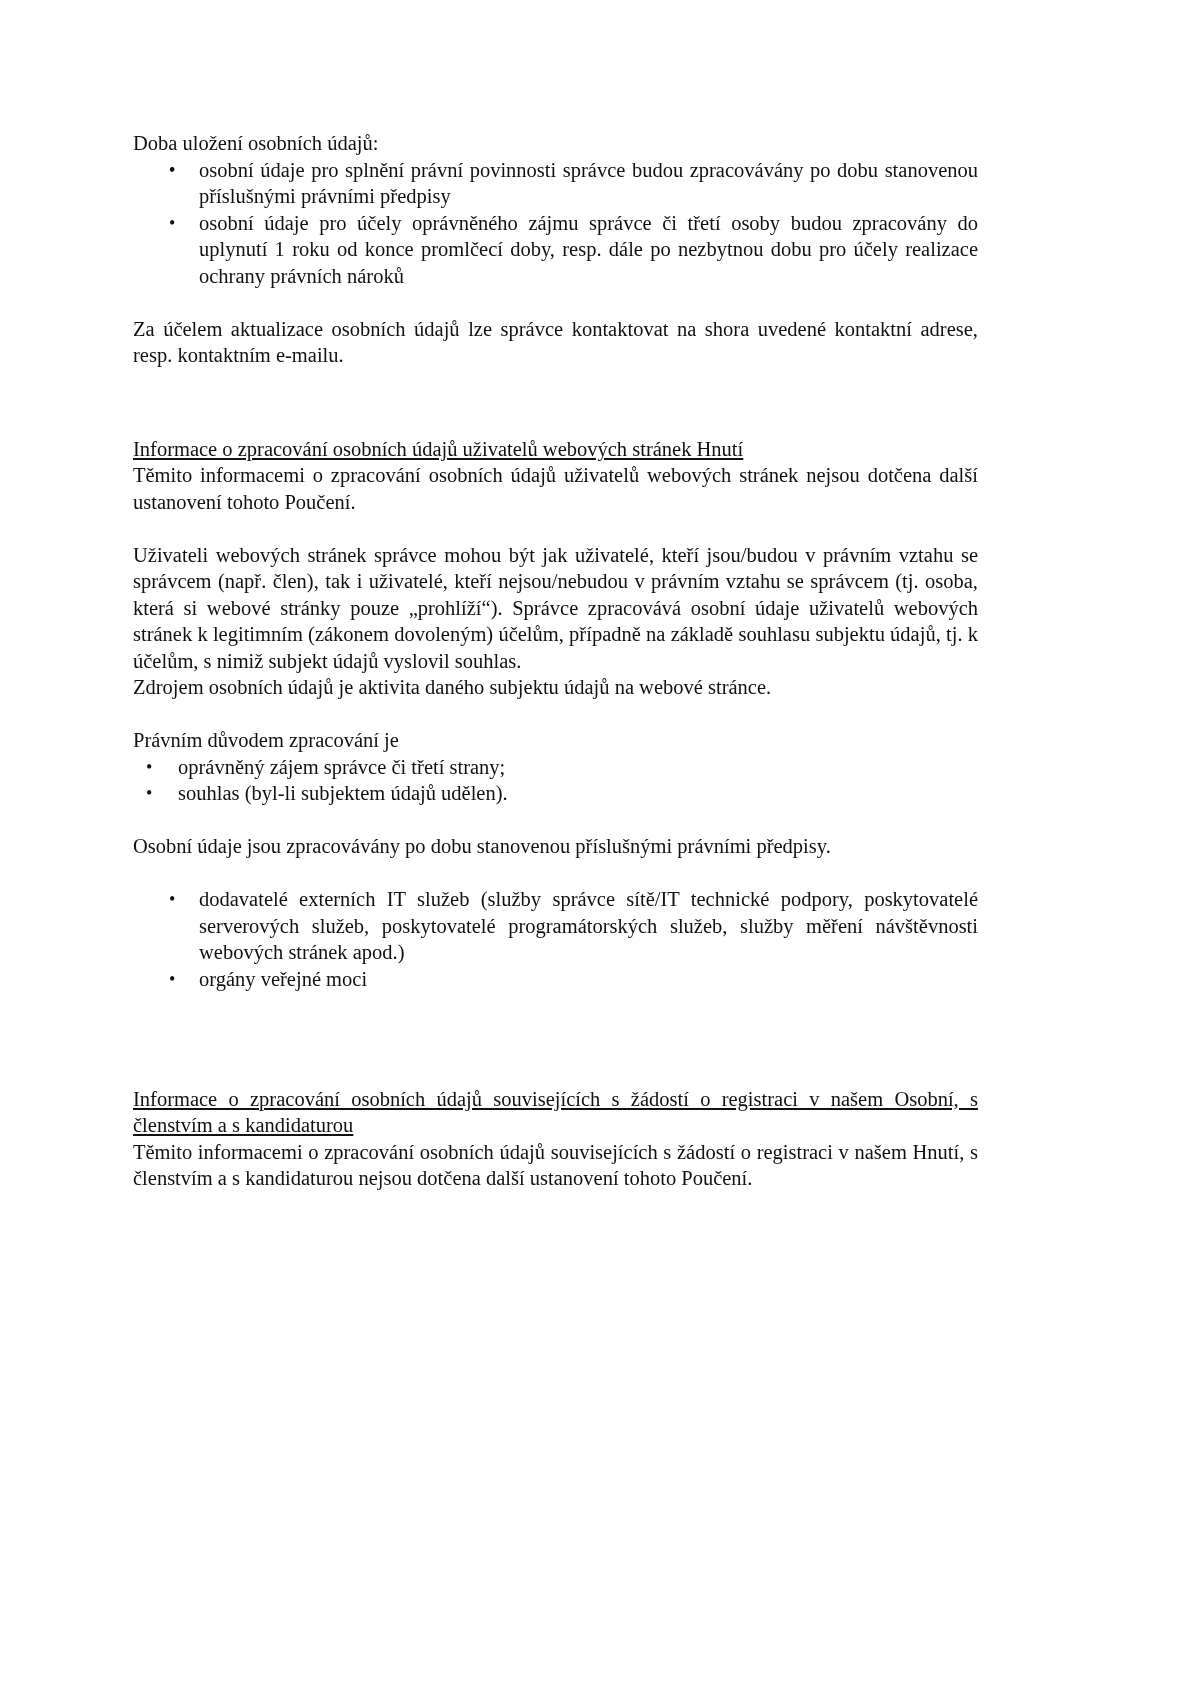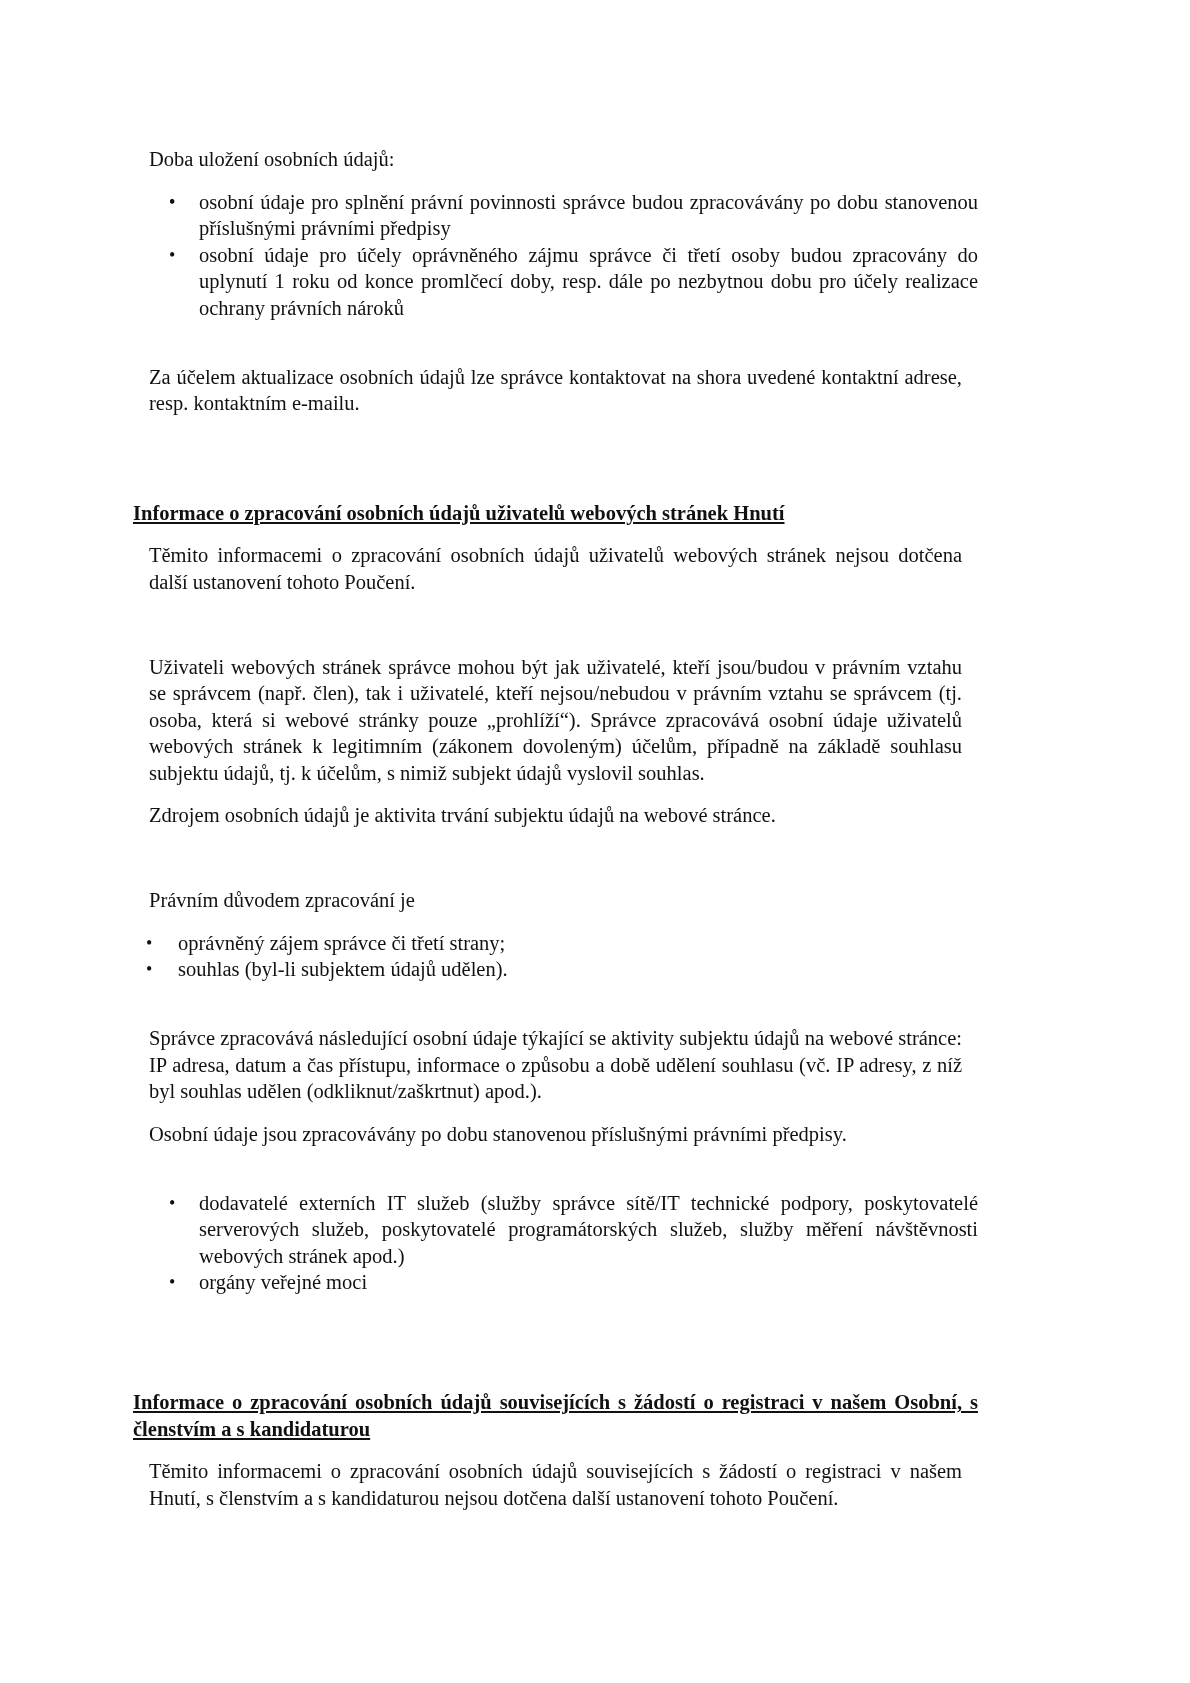--- a/index.html
+++ b/index.html
@@ -2,32 +2,32 @@
 <html><head>
 <meta charset="utf-8">
 <style>
   html, body { margin:0; padding:0; background:#ffffff; }
   body { width:1190px; height:1683px; position:relative; overflow:hidden; }
   .page {
     position:absolute; left:133px; top:130px; width:845px;
     font-family: "Liberation Serif", serif;
     font-size:20.5px; line-height:26.5px; color:#111;
   }
-  p { margin:16px; text-align:justify; }
+  p { margin:0; text-align:justify; }
   .gap { height:26.5px; }
   .gap2 { height:53px; }
   ul { margin:0; padding:0; list-style:none; }
   ul li { position:relative; text-align:justify; }
   ul.wide li { padding-left:66px; }
   ul.wide li .bullet { position:absolute; left:36px; top:0; }
   ul.narrow li { padding-left:45px; }
   ul.narrow li .bullet { position:absolute; left:13px; top:0; }
   .bullet { font-size:18px; }
   h2 {
-    margin:0; font-size:20.5px; line-height:26.5px; font-weight:bold;
+    margin:0; font-size:20.5px; line-height:26.5px; font-weight:normal;
     text-decoration:underline; text-align:justify;
     font-family: "Liberation Serif", serif;
   }
   .last-line { text-align-last:left; }
 </style>
 </head>
 <body>
 
 <div class="page">
 
@@ -42,31 +42,30 @@
   <p class="last-line">Za účelem aktualizace osobních údajů lze správce kontaktovat na shora uvedené kontaktní adrese, resp. kontaktním e-mailu.</p>
 
   <div class="gap2"></div>
   <div class="gap" style="height:14px"></div>
 
   <h2>Informace o zpracování osobních údajů uživatelů webových stránek Hnutí</h2>
   <p class="last-line">Těmito informacemi o zpracování osobních údajů uživatelů webových stránek nejsou dotčena další ustanovení tohoto Poučení.</p>
 
   <div class="gap"></div>
   <p class="last-line">Uživateli webových stránek správce mohou být jak uživatelé, kteří jsou/budou v právním vztahu se správcem (např. člen), tak i uživatelé, kteří nejsou/nebudou v právním vztahu se správcem (tj. osoba, která si webové stránky pouze „prohlíží“). Správce zpracovává osobní údaje uživatelů webových stránek k legitimním (zákonem dovoleným) účelům, případně na základě souhlasu subjektu údajů, tj. k účelům, s nimiž subjekt údajů vyslovil souhlas.</p>
-  <p class="last-line">Zdrojem osobních údajů je aktivita trvání subjektu údajů na webové stránce.</p>
+  <p class="last-line">Zdrojem osobních údajů je aktivita daného subjektu údajů na webové stránce.</p>
 
   <div class="gap"></div>
   <p class="last-line">Právním důvodem zpracování je</p>
   <ul class="narrow">
     <li class="last-line"><span class="bullet">•</span><span>oprávněný zájem správce či třetí strany;</span></li>
     <li class="last-line"><span class="bullet">•</span><span>souhlas (byl-li subjektem údajů udělen).</span></li>
   </ul>
 
   <div class="gap"></div>
-  <p class="last-line">Správce zpracovává následující osobní údaje týkající se aktivity subjektu údajů na webové stránce: IP adresa, datum a čas přístupu, informace o způsobu a době udělení souhlasu (vč. IP adresy, z níž byl souhlas udělen (odkliknut/zaškrtnut) apod.).</p>
   <p class="last-line">Osobní údaje jsou zpracovávány po dobu stanovenou příslušnými právními předpisy.</p>
 
   <div class="gap"></div>
   <ul class="wide">
     <li class="last-line"><span class="bullet">•</span><span>dodavatelé externích IT služeb (služby správce sítě/IT technické podpory, poskytovatelé serverových služeb, poskytovatelé programátorských služeb, služby měření návštěvnosti webových stránek apod.)</span></li>
     <li class="last-line"><span class="bullet">•</span><span>orgány veřejné moci</span></li>
   </ul>
 
   <div class="gap"></div>
 

